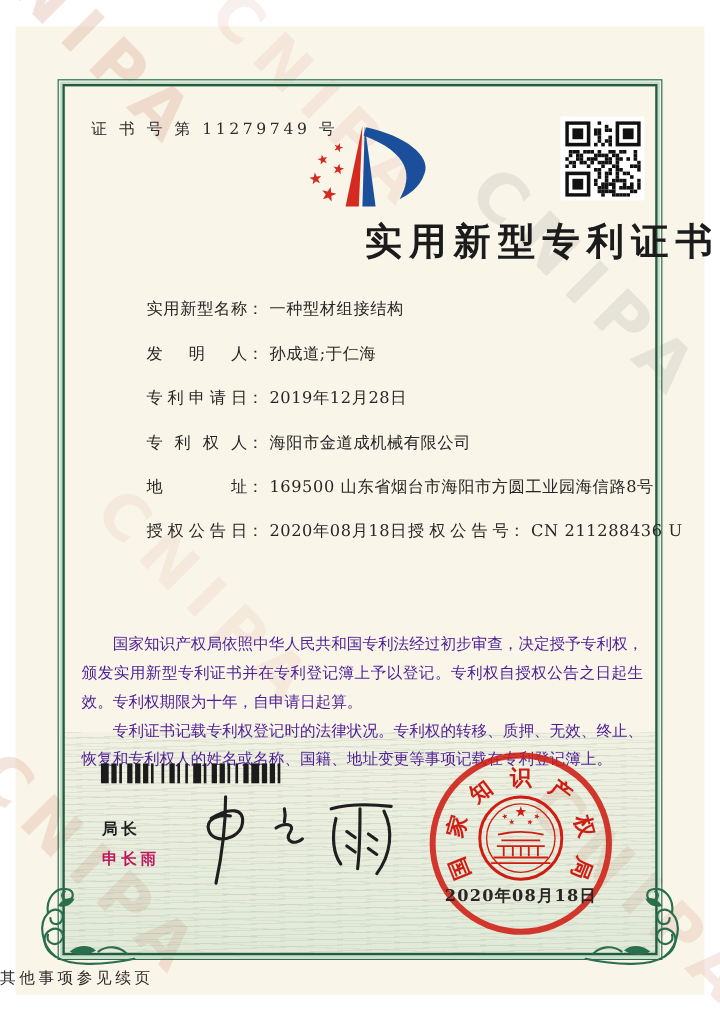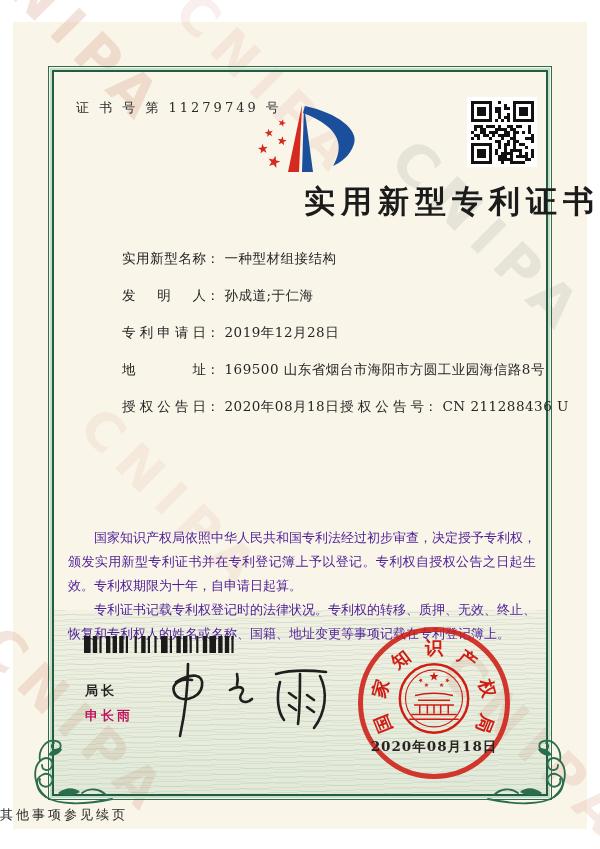--- a/index.html
+++ b/index.html
@@ -269,20 +269,23 @@
     <div class="row">
       <span class="flabel">实用新型名称</span><span class="colon">：</span><span class="fvalue">一种型材组接结构</span>
     </div>
     <div class="row">
       <span class="flabel">发明人</span><span class="colon">：</span><span class="fvalue">孙成道;于仁海</span>
     </div>
     <div class="row">
       <span class="flabel">专利申请日</span><span class="colon">：</span><span class="fvalue">2019年12月28日</span>
     </div>
     <div class="row">
+      <span class="flabel">专利权人</span><span class="colon">：</span><span class="fvalue">海阳市金道成机械有限公司</span>
+    </div>
+    <div class="row">
       <span class="flabel">地址</span><span class="colon">：</span><span class="fvalue">169500 山东省烟台市海阳市方圆工业园海信路8号</span>
     </div>
     <div class="row row-flex">
       <span class="group1">
         <span class="flabel">授权公告日</span><span class="colon">：</span><span class="fvalue">2020年08月18日</span>
       </span>
       <span>
         <span class="flabel">授权公告号</span><span class="colon">：</span><span class="fvalue">CN 211288436 U</span>
       </span>
     </div>

